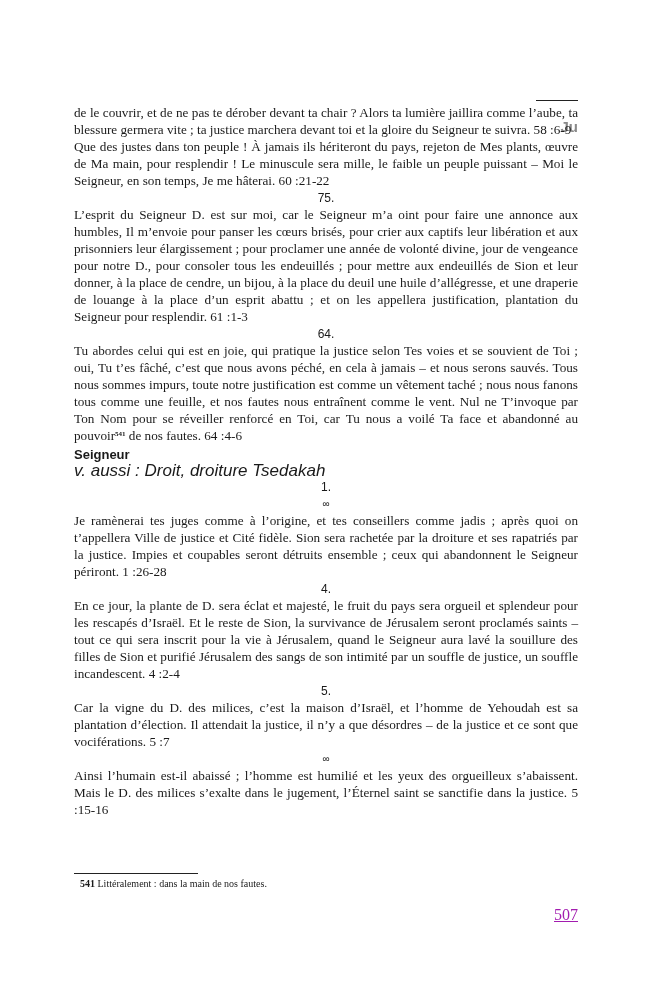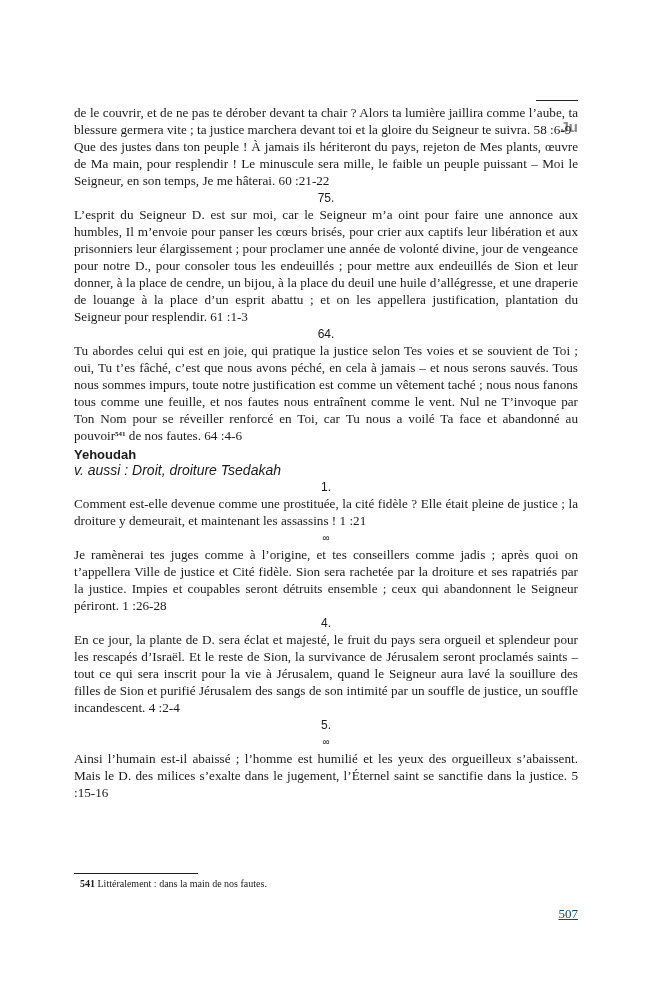--- a/index.html
+++ b/index.html
@@ -26,62 +26,62 @@
   }
   .sep {
     text-align: center; font-family: "Liberation Sans", sans-serif;
     font-size: 10px; line-height: 14px; margin: 2px 0 1px 0;
   }
   .section-title {
     font-family: "Liberation Sans", sans-serif; font-weight: bold; font-size: 13px;
     line-height: 16px; margin: 3px 0 0 0; text-align: left;
   }
   .section-sub {
-    font-family: "Liberation Sans", sans-serif; font-style: italic; font-size: 14px;
+    font-family: "Liberation Sans", sans-serif; font-style: italic; font-size: 17px;
     line-height: 15px; margin: 0; text-align: left;
   }
   sup.fn { font-size: 7px; font-weight: bold; vertical-align: 4px; line-height: 0; }
   .footnote-rule {
     position: absolute; top: 873px; left: 74px; width: 124px; height: 1px; background: #222;
   }
   .footnote {
     position: absolute; top: 877px; left: 74px;
     font-family: "Liberation Serif", serif; font-size: 10px; line-height: 13px; color: #1a1a1a; margin-left: 6px;
   }
   .footnote .fn-num { font-weight: bold; }
   .folio {
     position: absolute; top: 906px; left: 540px; width: 38px; text-align: right;
-    font-family: "Liberation Serif", serif; font-size: 13px; color: #0c4a6e; text-decoration: underline;
+    font-family: "Liberation Serif", serif; font-size: 16px; color: #a21caf; text-decoration: underline;
   }
 </style>
 </head>
 <body>
 
 <div class="page">
   <div class="running-head">Ju</div>
   <div class="running-rule"></div>
 
   <div class="body">
     <p class="para">de le couvrir, et de ne pas te dérober devant ta chair ? Alors ta lumière jaillira comme l’aube, ta blessure germera vite ; ta justice marchera devant toi et la gloire du Seigneur te suivra. 58 :6-9</p>
     <p class="para">Que des justes dans ton peuple ! À jamais ils hériteront du pays, rejeton de Mes plants, œuvre de Ma main, pour resplendir ! Le minuscule sera mille, le faible un peuple puissant – Moi le Seigneur, en son temps, Je me hâterai. 60 :21-22</p>
     <p class="num">75.</p>
     <p class="para">L’esprit du Seigneur D. est sur moi, car le Seigneur m’a oint pour faire une annonce aux humbles, Il m’envoie pour panser les cœurs brisés, pour crier aux captifs leur libération et aux prisonniers leur élargissement ; pour proclamer une année de volonté divine, jour de vengeance pour notre D., pour consoler tous les endeuillés ; pour mettre aux endeuillés de Sion et leur donner, à la place de cendre, un bijou, à la place du deuil une huile d’allégresse, et une draperie de louange à la place d’un esprit abattu ; et on les appellera justification, plantation du Seigneur pour resplendir. 61 :1-3</p>
     <p class="num">64.</p>
     <p class="para"><span>Tu abordes celui qui est en joie, qui pratique la justice selon Tes voies et se souvient de Toi ; oui, Tu t’es fâché, c’est que nous avons péché, en cela à jamais – et nous serons sauvés. Tous nous sommes impurs, toute notre justification est comme un vêtement taché ; nous nous fanons tous comme une feuille, et nos fautes nous entraînent comme le vent. Nul ne T’invoque par Ton Nom pour se réveiller renforcé en Toi, car Tu nous a voilé Ta face et abandonné au pouvoir</span><sup class="fn">541</sup><span> de nos fautes. 64 :4-6</span></p>
 
-    <p class="section-title">Yehoudah</p>
+    <p class="section-title">Seigneur</p>
     <p class="section-sub">v. aussi : Droit, droiture Tsedakah</p>
 
     <p class="num">1.</p>
-    <p class="para">Comment est-elle devenue comme une prostituée, la cité fidèle ? Elle était pleine de justice ; la droiture y demeurait, et maintenant les assassins ! 1 :21</p>
     <p class="sep">∞</p>
     <p class="para">Je ramènerai tes juges comme à l’origine, et tes conseillers comme jadis ; après quoi on t’appellera Ville de justice et Cité fidèle. Sion sera rachetée par la droiture et ses rapatriés par la justice. Impies et coupables seront détruits ensemble ; ceux qui abandonnent le Seigneur périront. 1 :26-28</p>
     <p class="num">4.</p>
     <p class="para">En ce jour, la plante de D. sera éclat et majesté, le fruit du pays sera orgueil et splendeur pour les rescapés d’Israël. Et le reste de Sion, la survivance de Jérusalem seront proclamés saints – tout ce qui sera inscrit pour la vie à Jérusalem, quand le Seigneur aura lavé la souillure des filles de Sion et purifié Jérusalem des sangs de son intimité par un souffle de justice, un souffle incandescent. 4 :2-4</p>
     <p class="num">5.</p>
+    <p class="para">Car la vigne du D. des milices, c’est la maison d’Israël, et l’homme de Yehoudah est sa plantation d’élection. Il attendait la justice, il n’y a que désordres – de la justice et ce sont que vociférations. 5 :7</p>
     <p class="sep">∞</p>
     <p class="para">Ainsi l’humain est-il abaissé ; l’homme est humilié et les yeux des orgueilleux s’abaissent. Mais le D. des milices s’exalte dans le jugement, l’Éternel saint se sanctifie dans la justice. 5 :15-16</p>
   </div>
 
   <div class="footnote-rule"></div>
   <div class="footnote"><span class="fn-num">541</span><span> Littéralement : dans la main de nos fautes.</span></div>
 
   <div class="folio">507</div>
 </div>
 

